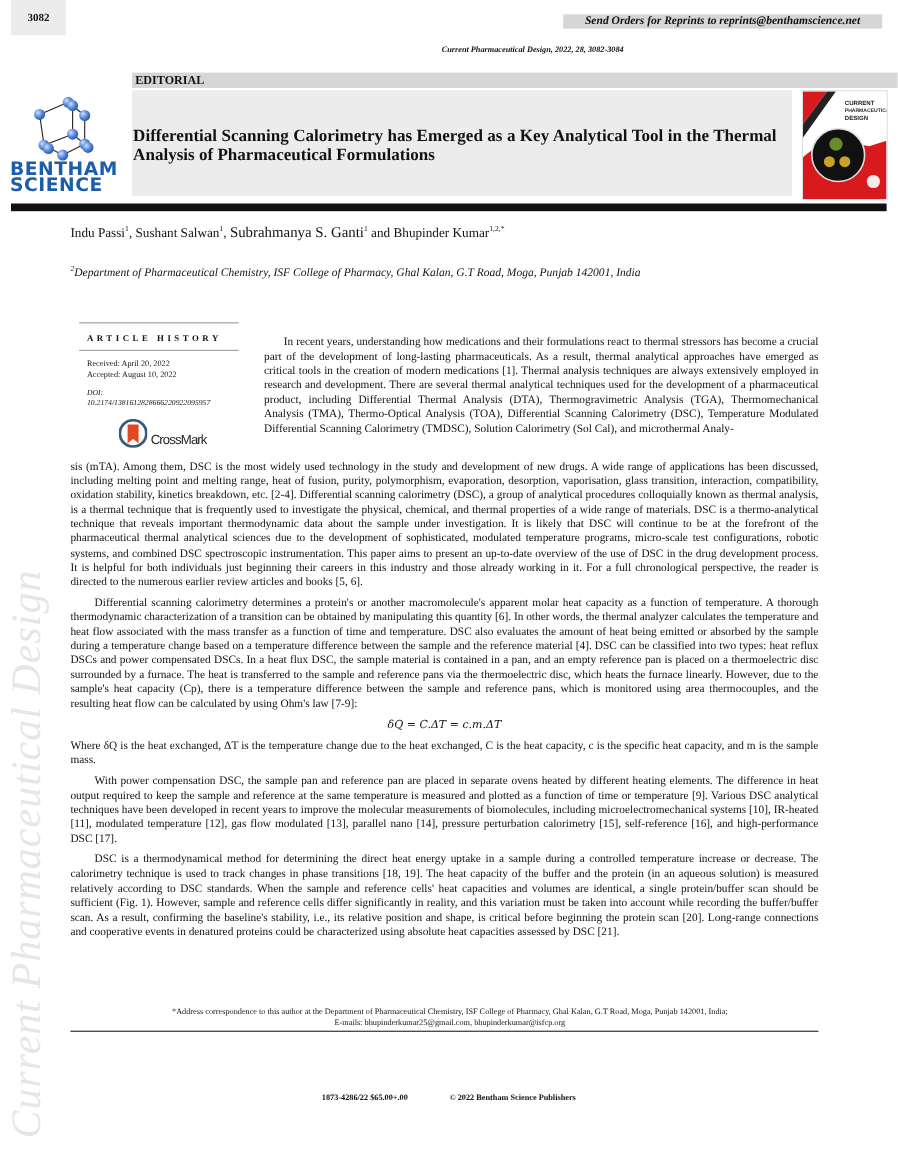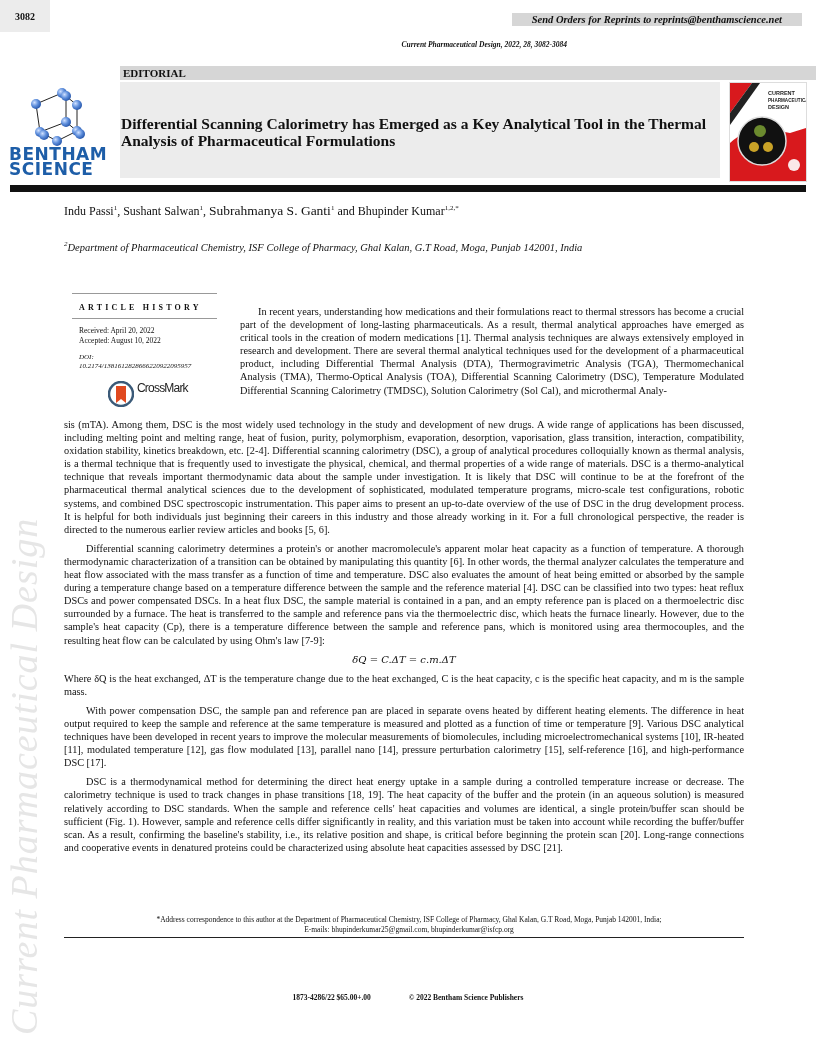--- a/index.html
+++ b/index.html
@@ -1,18 +1,18 @@
 <!DOCTYPE html>
 <html><head>
 <meta charset="utf-8">
 <style>
   html, body { margin:0; padding:0; }
   body { width:816px; height:1056px; position:relative; background:#ffffff; overflow:hidden;
          font-family:"Liberation Serif", serif; color:#111; }
-  .pagenum { position:absolute; left:0; top:0; width:50px; height:32px; background:#ececec;
+  .pagenum { position:absolute; left:10px; top:0; width:50px; height:32px; background:#ececec;
              font-weight:bold; font-size:10px; display:flex; align-items:center; justify-content:center; }
   .reprints { position:absolute; right:14px; top:13px; background:#d6d6d6; padding:1px 20px;
               font-style:italic; font-weight:bold; font-size:10.5px; }
   .journal-cite { position:absolute; left:120px; width:447px; top:40px; text-align:right;
                   font-style:italic; font-weight:bold; font-size:7.5px; }
   .editorial-bar { position:absolute; left:120px; top:66px; width:732px; height:14px; background:#d6d6d6;
                    font-weight:bold; font-size:11px; padding-left:3px; line-height:14px; box-sizing:border-box; }
   .title-box { position:absolute; left:120px; top:82px; width:600px; height:96px; background:#ececec; }
   .title { position:absolute; left:121px; top:115px; width:585px; font-weight:bold; font-size:15.5px;
            line-height:17px; text-align:justify; text-align-last:left; }
@@ -24,21 +24,21 @@
   .authors { position:absolute; left:64px; top:203px; font-size:12px; }
   .authors sup { font-size:7px; }
   .authors .big { font-size:13.5px; }
   .affils { position:absolute; left:64px; top:238px; font-size:10.5px; font-style:italic; line-height:13px; width:690px; }
   .affils sup { font-size:7px; }
   .history { position:absolute; left:72px; top:293px; width:145px; }
   .history .rule { border-top:1px solid #999; }
   .history .head { font-family:"Liberation Serif", serif; font-weight:bold; font-size:8px; letter-spacing:3.2px; margin:9px 0 6px 7px; }
   .history .dates { font-size:7.5px; margin:7px 0 0 7px; line-height:10px; }
   .history .doi { font-size:7px; font-style:italic; margin:7px 0 0 7px; line-height:9px; }
-  .crossmark { position:absolute; left:108px; top:381px; display:flex; align-items:flex-start; gap:3px; }
+  .crossmark { position:absolute; left:108px; top:381px; display:flex; align-items:flex-end; gap:3px; }
   .crossmark .label { font-family:"Liberation Sans", sans-serif; font-size:12px; letter-spacing:-0.8px; color:#222; }
   .body-text { position:absolute; left:64px; width:680px; font-size:10.3px; line-height:13.1px; text-align:justify; }
   .body-text p { margin:0 0 6px 0; text-indent:22px; }
   .intro { position:absolute; left:240px; top:305px; width:504px; font-size:10.3px; line-height:13.1px; text-align:justify; text-indent:18px; }
   .equation { text-align:center; font-style:italic; margin:4px 0 6px 0; text-indent:0; font-family:"DejaVu Serif", serif; font-size:10px; }
   .footnote-rule { position:absolute; left:64px; top:937px; width:680px; border-top:1.5px solid #222; }
   .footnote { position:absolute; left:64px; top:915px; font-size:7.5px; line-height:10px; width:690px;text-align:center; }
   .footer { position:absolute; left:0; width:816px; top:993px; text-align:center; font-size:7.5px; font-weight:bold; }
   .footer span { margin:0 18px; }
   .watermark { position:absolute; left:2px; top:1035px; transform:rotate(-90deg); transform-origin:left top;

